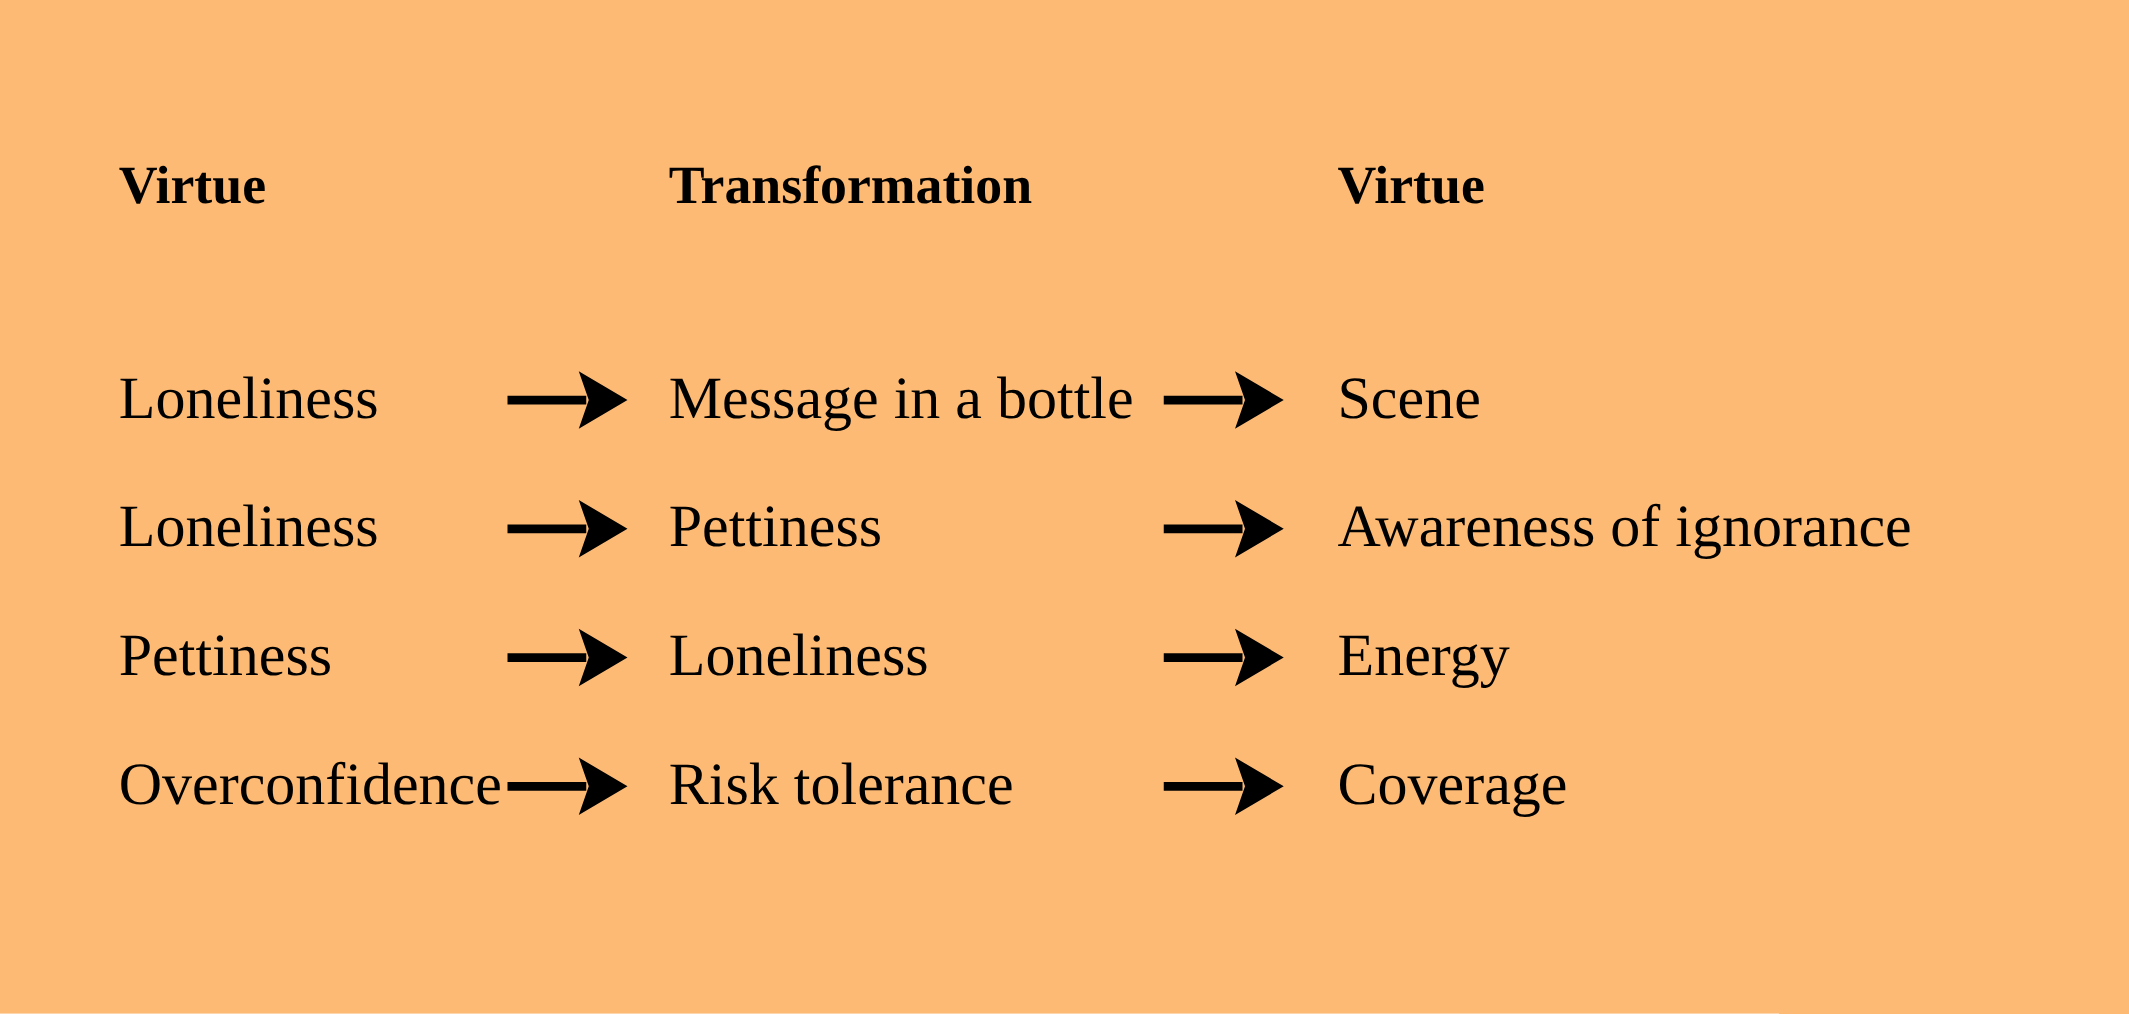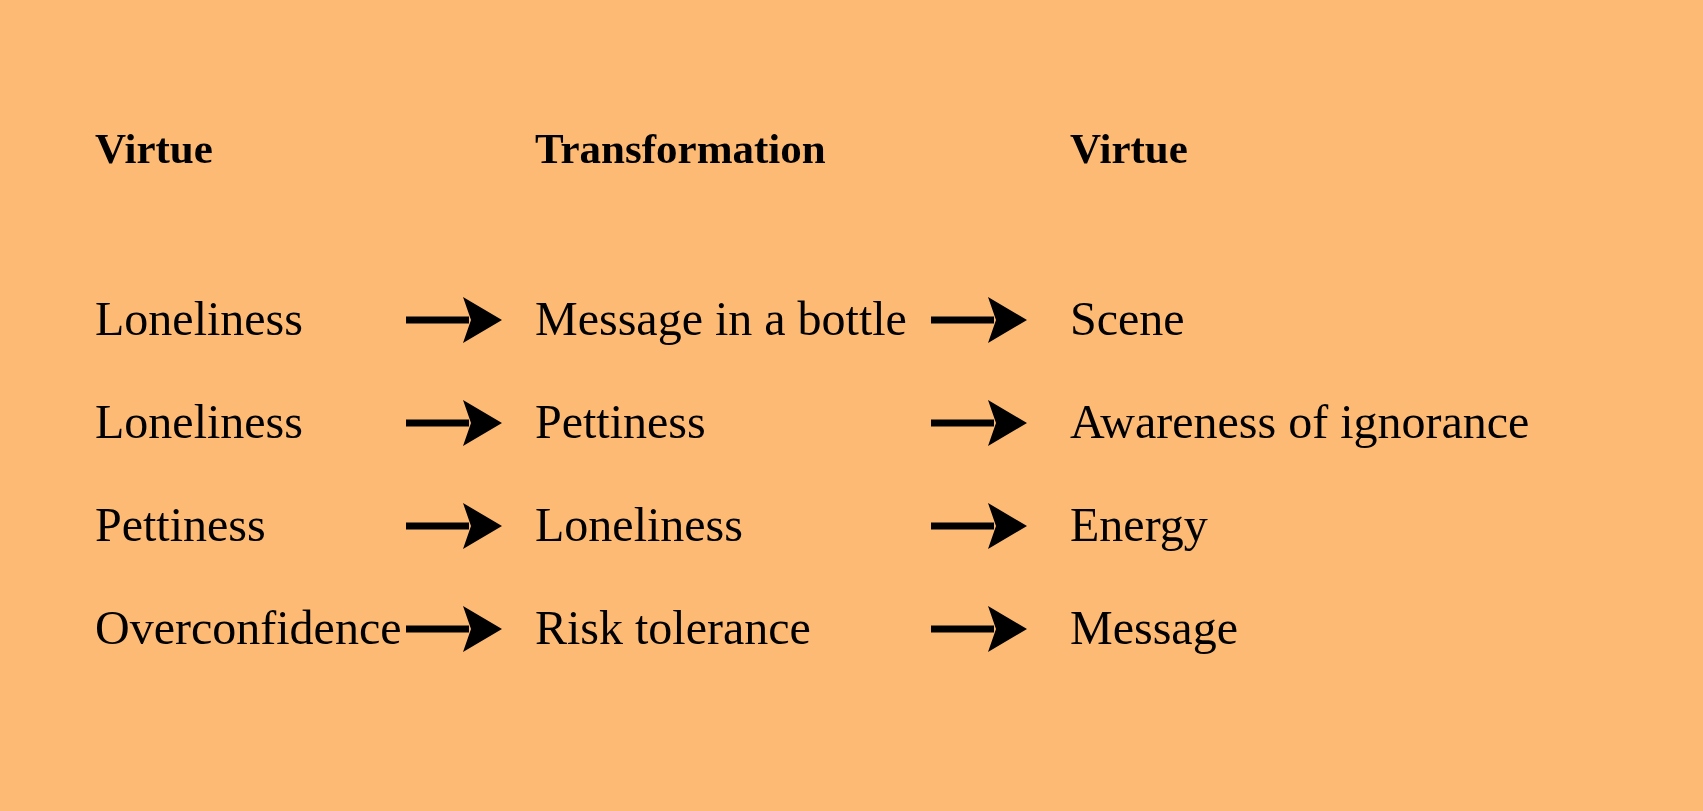--- a/index.html
+++ b/index.html
@@ -140,17 +140,17 @@
           <polygon points="58,3 97,26 58,49 66,26" fill="#000000"></polygon>
         </svg>
       </div>
       <div class="cell">Risk tolerance</div>
       <div class="arrow-cell">
         <svg class="arrow-icon" width="98" height="52" viewBox="0 0 98 52">
           <line x1="1" y1="26" x2="64" y2="26" stroke="#000000" stroke-width="7"></line>
           <polygon points="58,3 97,26 58,49 66,26" fill="#000000"></polygon>
         </svg>
       </div>
-      <div class="cell">Message</div>
+      <div class="cell">Coverage</div>
     </div>
 
   </div>
 </div>
 
 </body></html>

